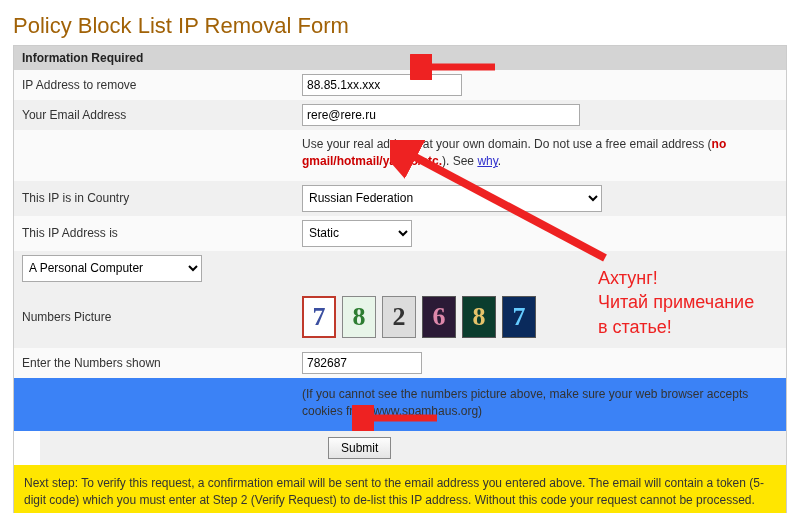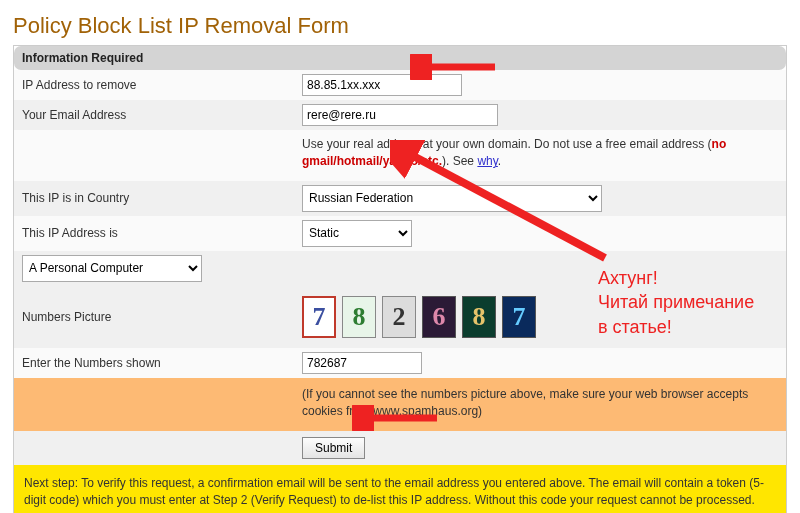--- a/index.html
+++ b/index.html
@@ -20,21 +20,20 @@
     margin: 0 0 6px 0;
   }
   .form-wrap {
     border: 1px solid #ccc;
   }
   .section-header {
     background: #d4d4d4;
     font-weight: bold;
     padding: 5px 8px;
     color: #222;
-    border-radius: 7px;
   }
   .row {
     display: flex;
     align-items: center;
     padding: 4px 8px;
     min-height: 30px;
   }
   .row.alt1 { background: #fafafa; }
   .row.alt2 { background: #f0f0f0; }
   .row .label {
@@ -81,27 +80,28 @@
     border: 1px solid #888;
     display: flex;
     align-items: center;
     justify-content: center;
     font-size: 26px;
     font-weight: bold;
     font-family: Georgia, serif;
   }
   .cookie-hint {
     padding: 8px 8px 10px 288px;
-    background: #fdba74;
+    background: #3b82f6;
     font-size: 12px;
     line-height: 1.45;
   }
   .submit-row {
     background: #f0f0f0;
     padding: 6px 8px 6px 288px;
+    margin-left: 26px;
   }
   .submit-btn {
     border: 1px solid #888;
     background: linear-gradient(#fdfdfd,#e4e4e4);
     padding: 3px 12px;
     font-family: inherit;
     font-size: 12px;
     cursor: pointer;
   }
   .next-step {
@@ -135,21 +135,21 @@
   <div class="row alt1">
     <div class="label">IP Address to remove</div>
     <div class="field">
       <input type="text" style="width: 160px;" value="88.85.1xx.xxx">
     </div>
   </div>
 
   <div class="row alt2">
     <div class="label">Your Email Address</div>
     <div class="field">
-      <input type="text" style="width: 196px;" value="rere@rere.ru">
+      <input type="text" style="width: 278px;" value="rere@rere.ru">
     </div>
   </div>
 
   <div class="hint">
     <span>Use your real address at your own domain. Do not use a free email address (</span><span class="hint-red">no gmail/hotmail/yahoo/etc.</span><span>). See </span><span class="hint-link">why</span><span>.</span>
   </div>
 
   <div class="row alt2">
     <div class="label">This IP is in Country</div>
     <div class="field">

